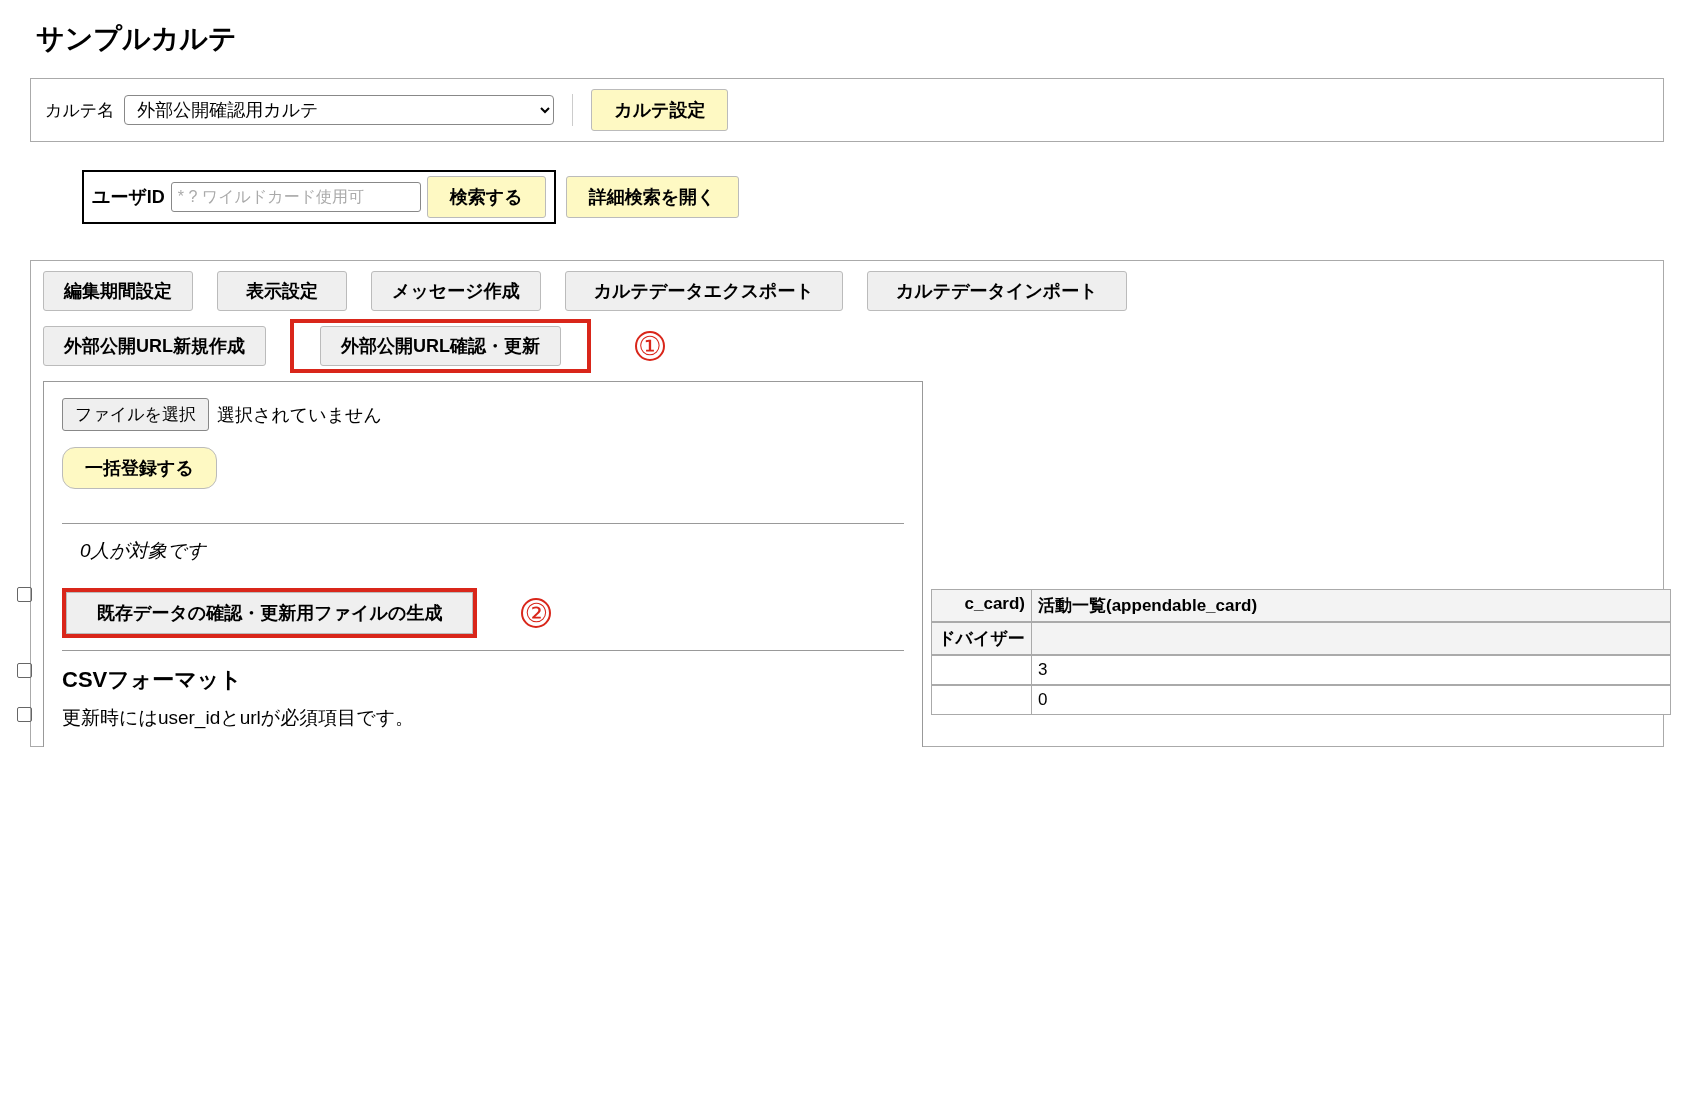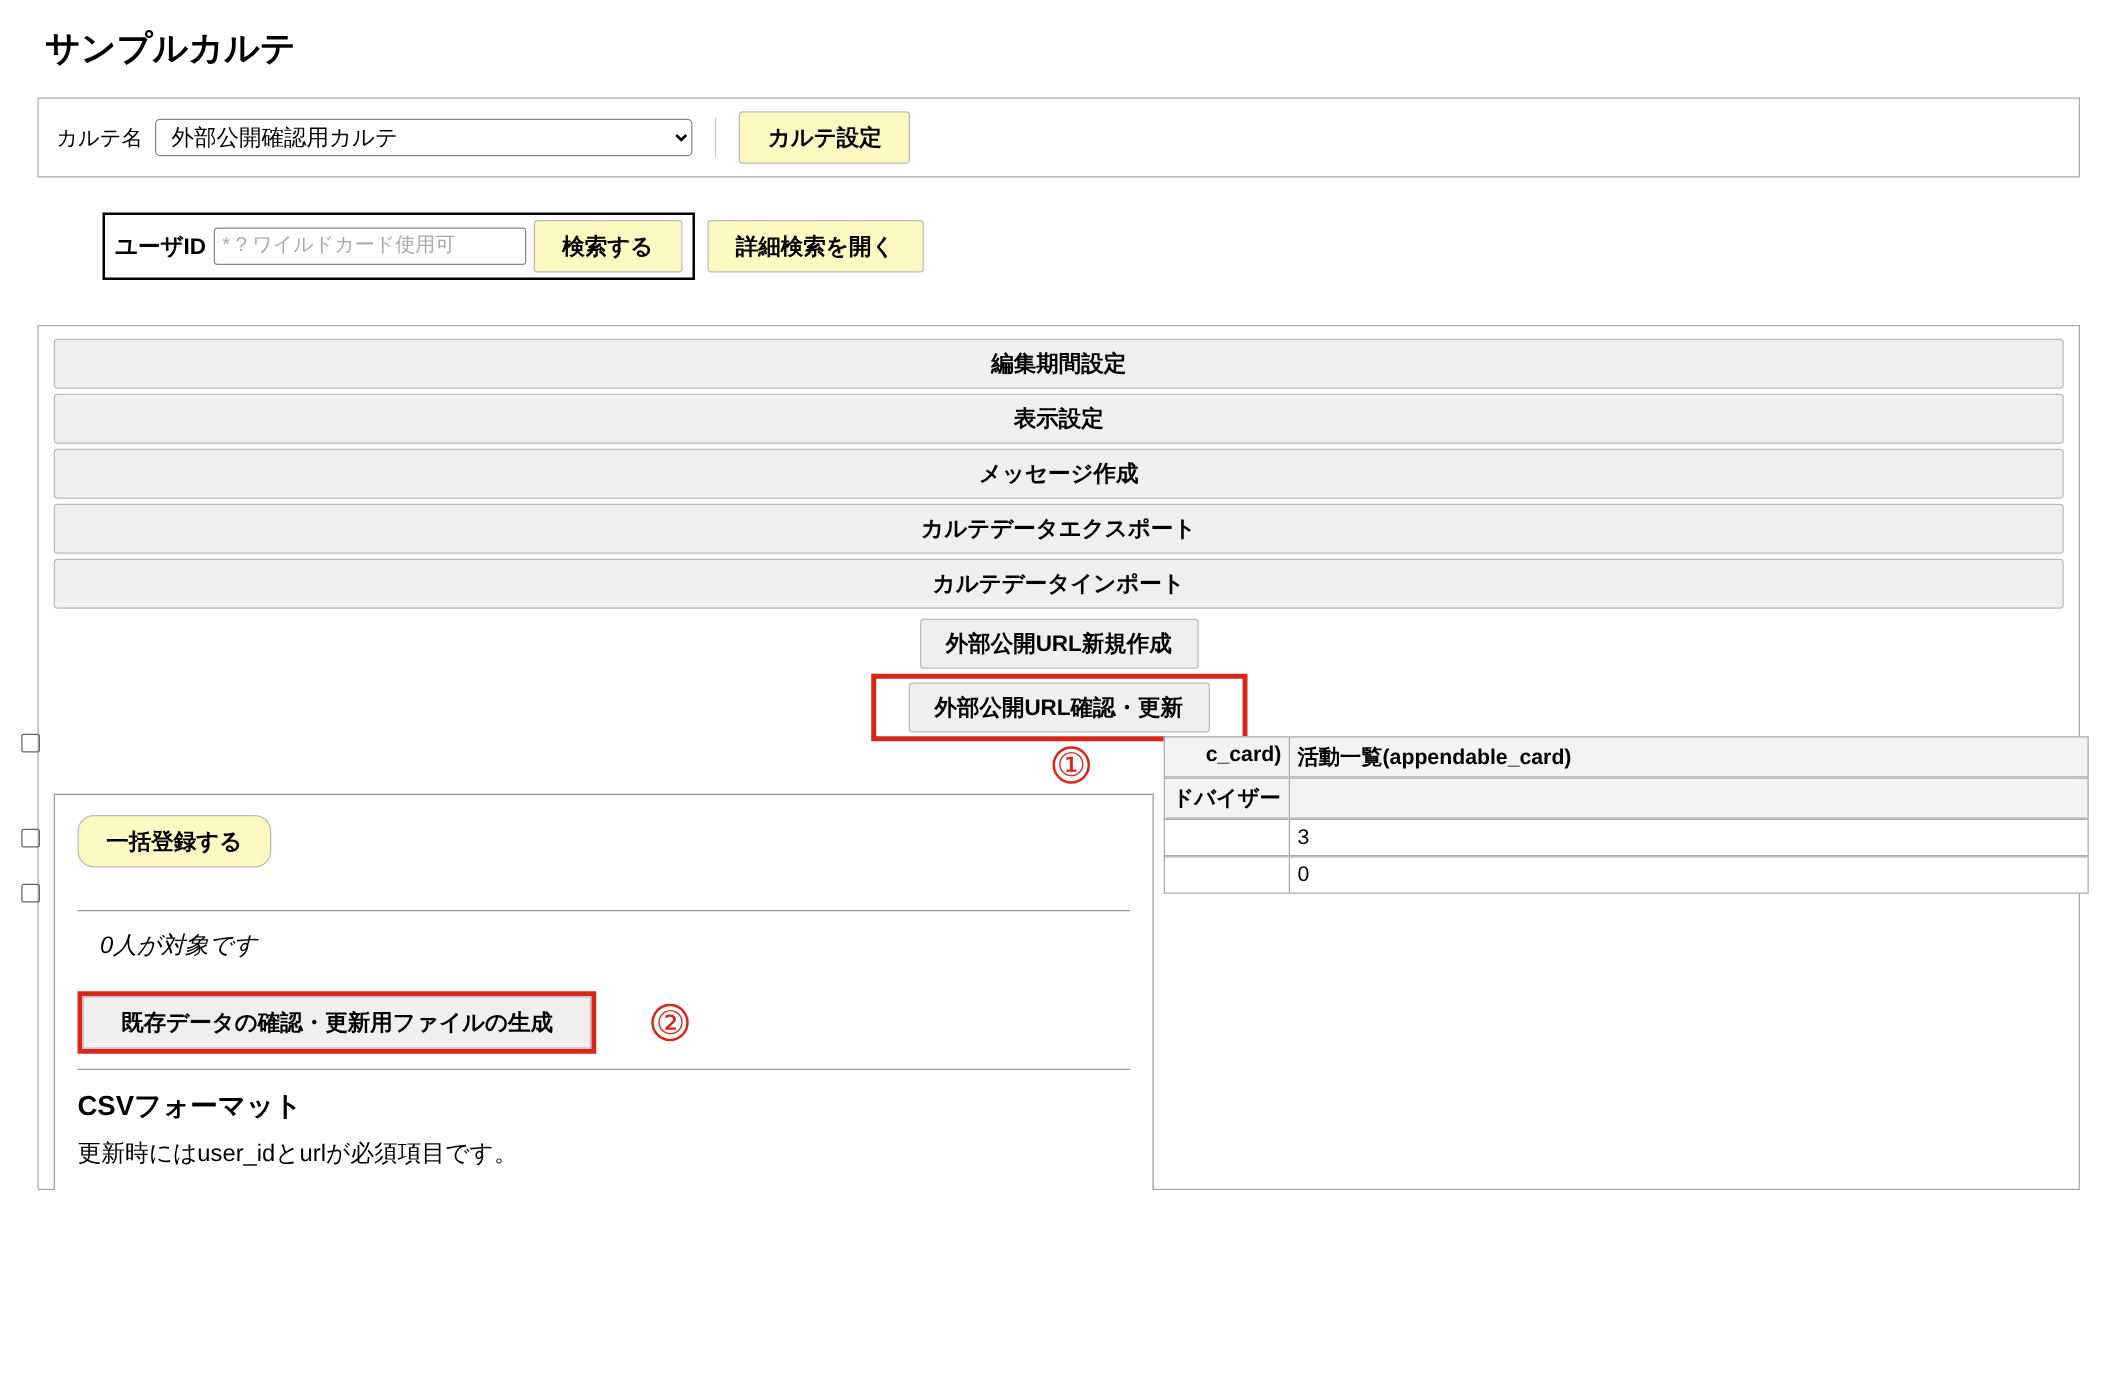--- a/index.html
+++ b/index.html
@@ -90,22 +90,21 @@
       color: #aaa;
     }
     .tab-container {
       border: 1px solid #aaa;
       padding: 10px 12px 0 12px;
       position: relative;
     }
     .tab-row {
       display: flex;
       flex-wrap: wrap;
-      gap: 4px;
-      flex-direction: column;
+      gap: 24px;
     }
     .tab-btn {
       background: #efefef;
       border: 1px solid #bbb;
       border-radius: 3px;
       padding: 7px 20px;
       font-size: 18px;
       font-weight: bold;
       cursor: pointer;
       white-space: nowrap;
@@ -303,20 +302,24 @@
     <div class="tab-row" style="align-items:center;">
       <button class="tab-btn">外部公開URL新規作成</button>
       <span class="tab-highlighted">
         <button class="tab-btn" style="border:1px solid #bbb;">外部公開URL確認・更新</button>
       </span>
       <span class="annotation">①</span>
     </div>
 
     <div class="popup-outer">
       <div class="popup">
+        <div class="file-row">
+          <button class="file-btn">ファイルを選択</button>
+          <span class="file-status">選択されていません</span>
+        </div>
         <button class="btn">一括登録する</button>
 
 
         <hr class="hr">
 
 
         <p class="count-text">0人が対象です</p>
 
         <div class="gen-row">
           <span class="gen-btn-wrap">
@@ -332,21 +335,21 @@
       </div>
     </div>
 
     <div class="bg-table-frag">
       <div style="position:absolute; top:240px; left:0; right:0;">
         <div class="row">
           <div class="bg-th" style="width:100px; text-align:right; border-right:none;">c_card)</div>
           <div class="bg-th" style="flex:1;">活動一覧(appendable_card)</div>
         </div>
         <div class="row">
-          <div class="bg-th" style="width:100px; text-align:left; border-right:none;">ドバイザー</div>
+          <div class="bg-th" style="width:100px; text-align:center; border-right:none;">ドバイザー</div>
           <div class="bg-th" style="flex:1;"></div>
         </div>
         <div class="row">
           <div class="bg-td" style="width:100px; border-right:none;"></div>
           <div class="bg-td" style="flex:1;">3</div>
         </div>
         <div class="row">
           <div class="bg-td" style="width:100px; border-right:none;"></div>
           <div class="bg-td" style="flex:1;">0</div>
         </div>

